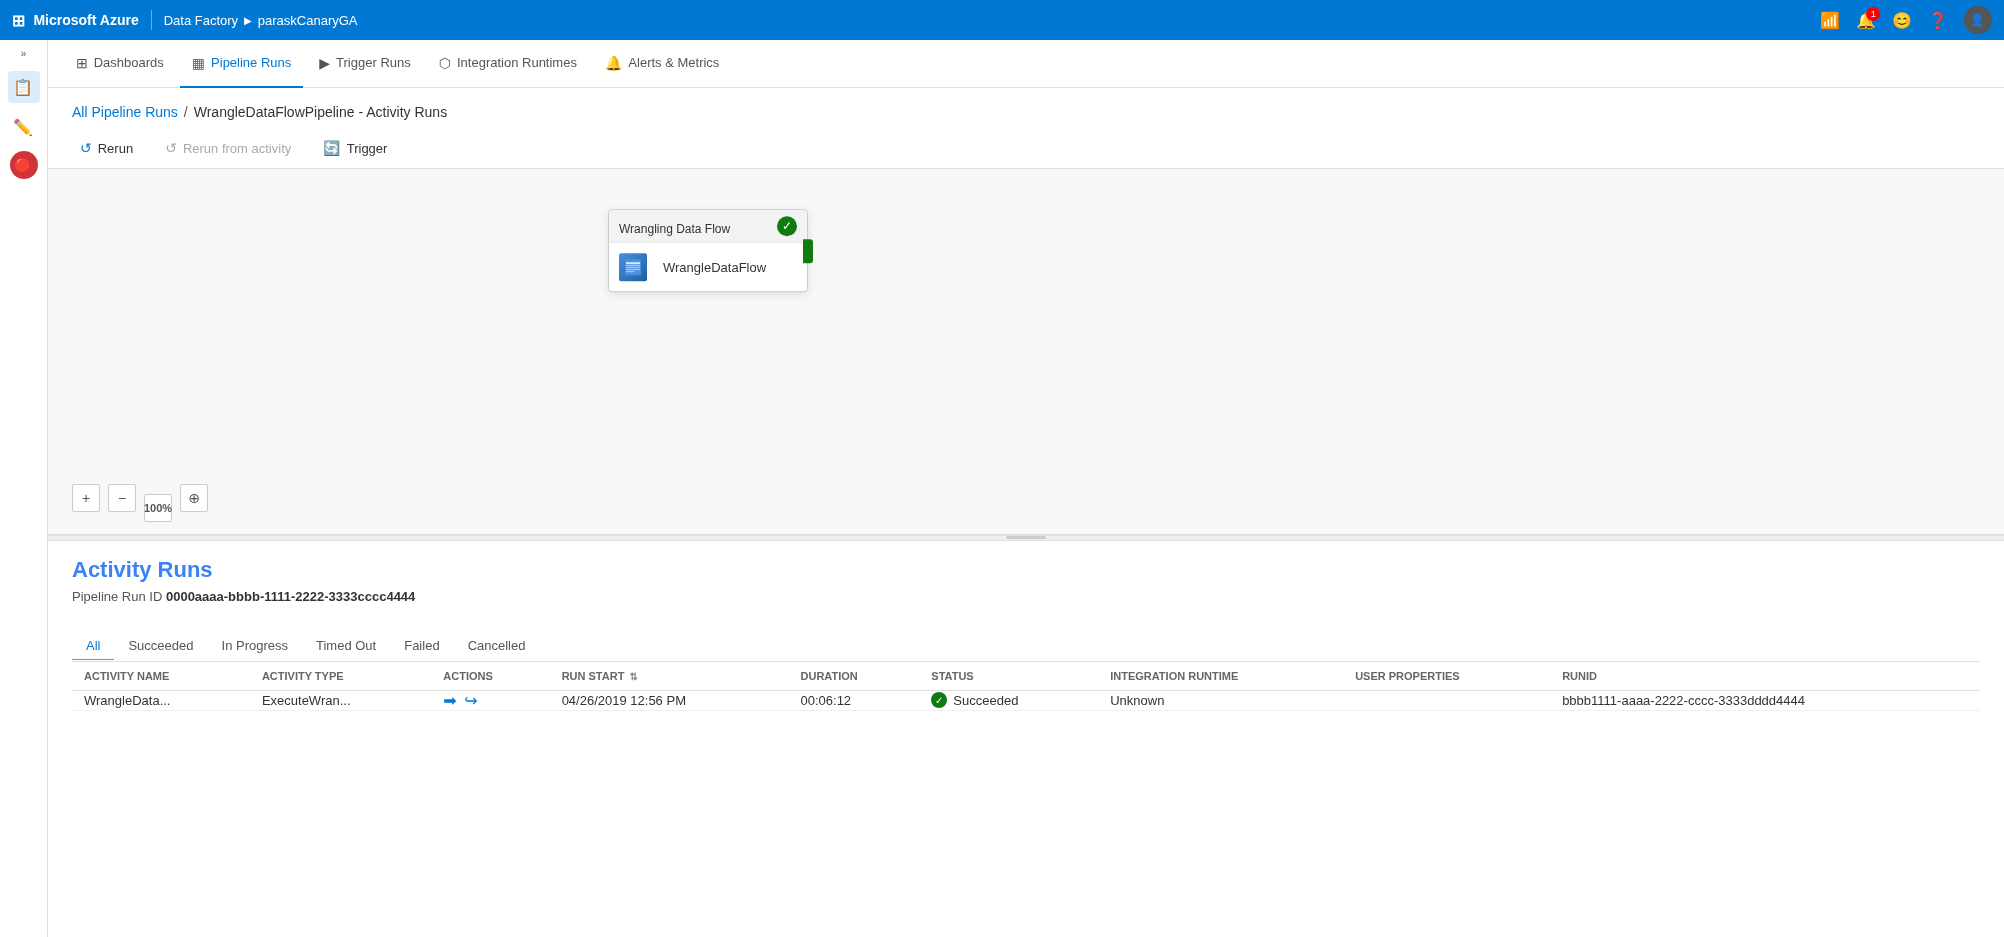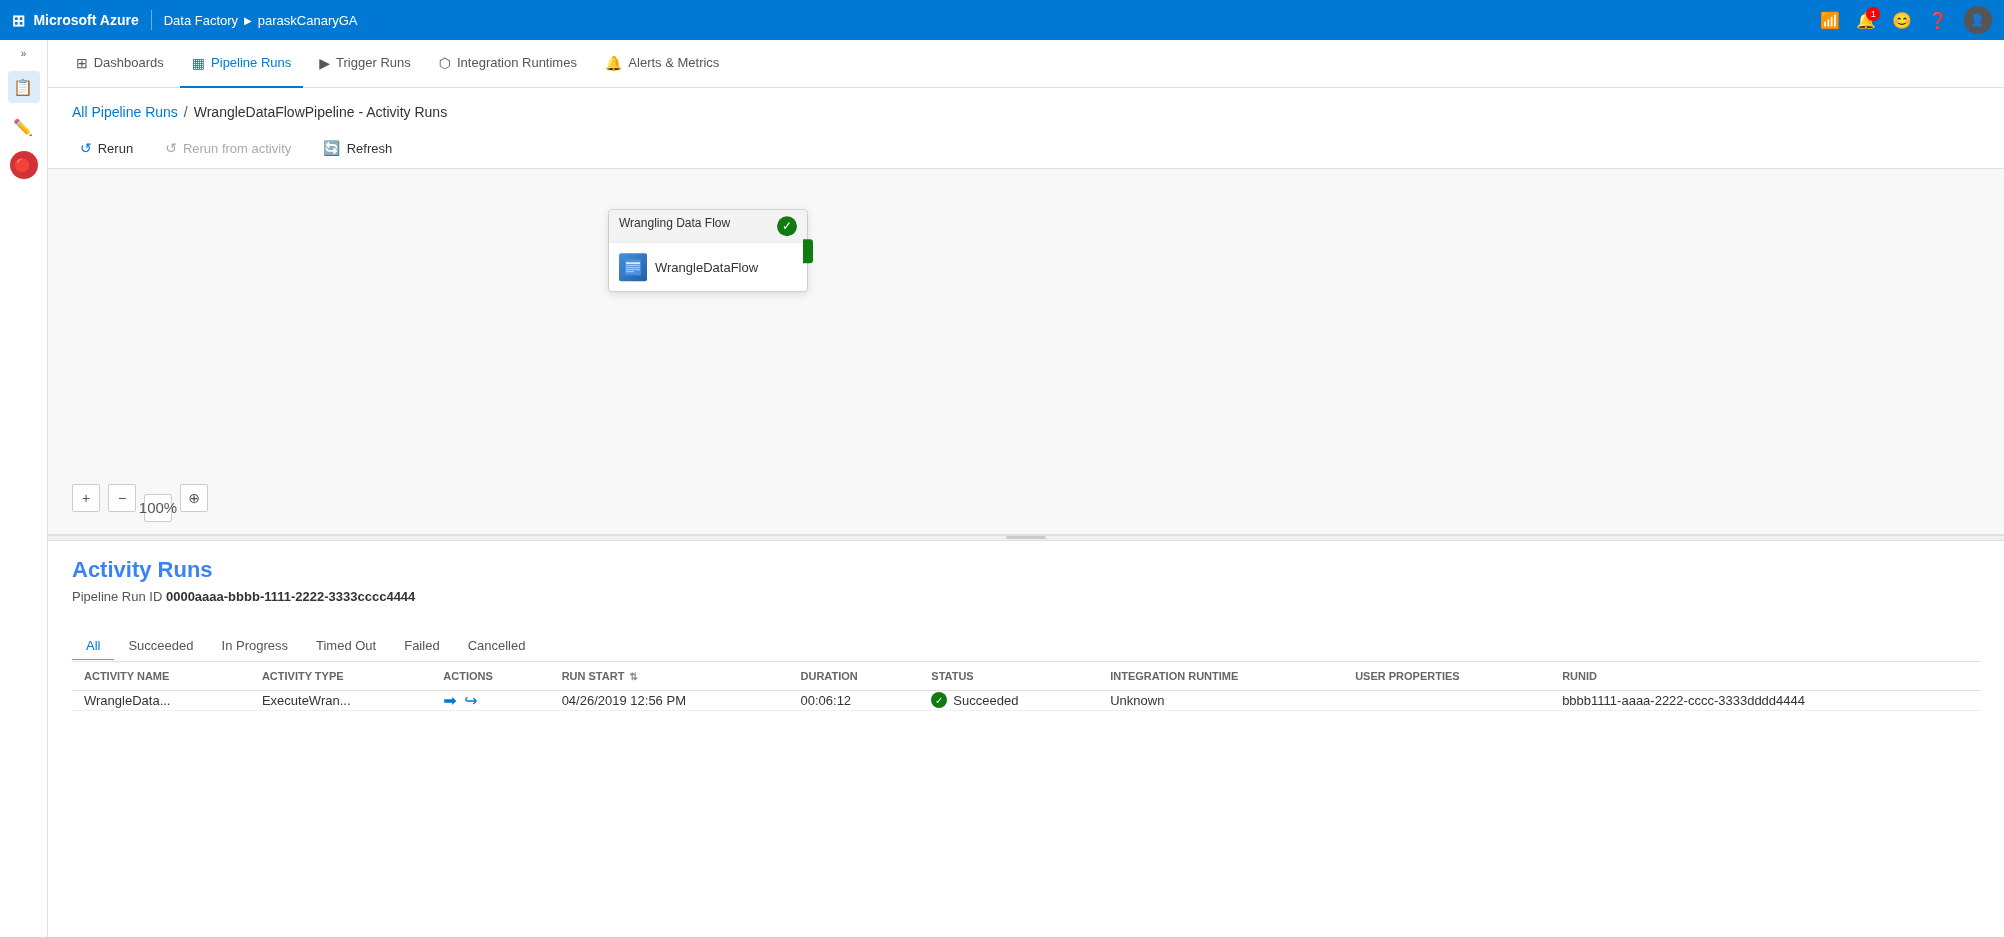--- a/index.html
+++ b/index.html
@@ -67,34 +67,34 @@
       top: 50%;
       transform: translate(-30%, -60%);
       background: #fff;
       border: 1px solid #ccc;
       border-radius: 4px;
       width: 200px;
       box-shadow: 0 2px 8px rgba(0,0,0,0.1);
     }
     .pipeline-node-header {
       display: flex;
-      align-items: flex-start;
+      align-items: flex-end;
       justify-content: space-between;
       padding: 6px 10px;
       background: #f3f3f3;
       border-radius: 4px 4px 0 0;
       border-bottom: 1px solid #e0e0e0;
       font-size: 12px;
       color: #333;
     }
     .pipeline-node-body {
       padding: 10px;
       display: flex;
       align-items: center;
-      gap: 8px;
+      gap: 16px;
     }
     .node-icon {
       width: 28px;
       height: 28px;
       background: linear-gradient(135deg, #4a90e2, #1e5f9e);
       border-radius: 2px;
       display: flex;
       align-items: center;
       justify-content: center;
       font-size: 14px;
@@ -270,21 +270,21 @@
         <button class="toolbar-btn">
           <span class="icon">↺</span>
           <span>Rerun</span>
         </button>
         <button class="toolbar-btn disabled">
           <span class="icon">↺</span>
           <span>Rerun from activity</span>
         </button>
         <button class="toolbar-btn">
           <span class="icon">🔄</span>
-          <span>Refresh</span>
+          <span>Trigger</span>
         </button>
       </div>
 
       <div class="canvas-area">
 
         <div class="pipeline-node" style="position:absolute;left:620px;top:90px;">
           <div class="pipeline-node-header">
             <span>Wrangling Data Flow</span>
             <div class="success-badge">✓</div>
           </div>
@@ -300,21 +300,21 @@
               </svg>
             </div>
             <span class="node-name">WrangleDataFlow</span>
           </div>
           <div class="node-right-indicator"></div>
         </div>
 
         <div class="canvas-controls">
           <div class="canvas-ctrl-btn">+</div>
           <div class="canvas-ctrl-btn">−</div>
-          <div class="canvas-ctrl-btn" style="font-size:15px;font-weight:normal;margin-top:20px;">100%</div>
+          <div class="canvas-ctrl-btn" style="font-size:11px;font-weight:bold;margin-top:20px;">100%</div>
           <div class="canvas-ctrl-btn">⊕</div>
         </div>
       </div>
 
       <div class="resize-handle">
         <div class="resize-handle-bar"></div>
       </div>
 
       <div class="activity-runs">
         <div class="section-title">Activity Runs</div>

